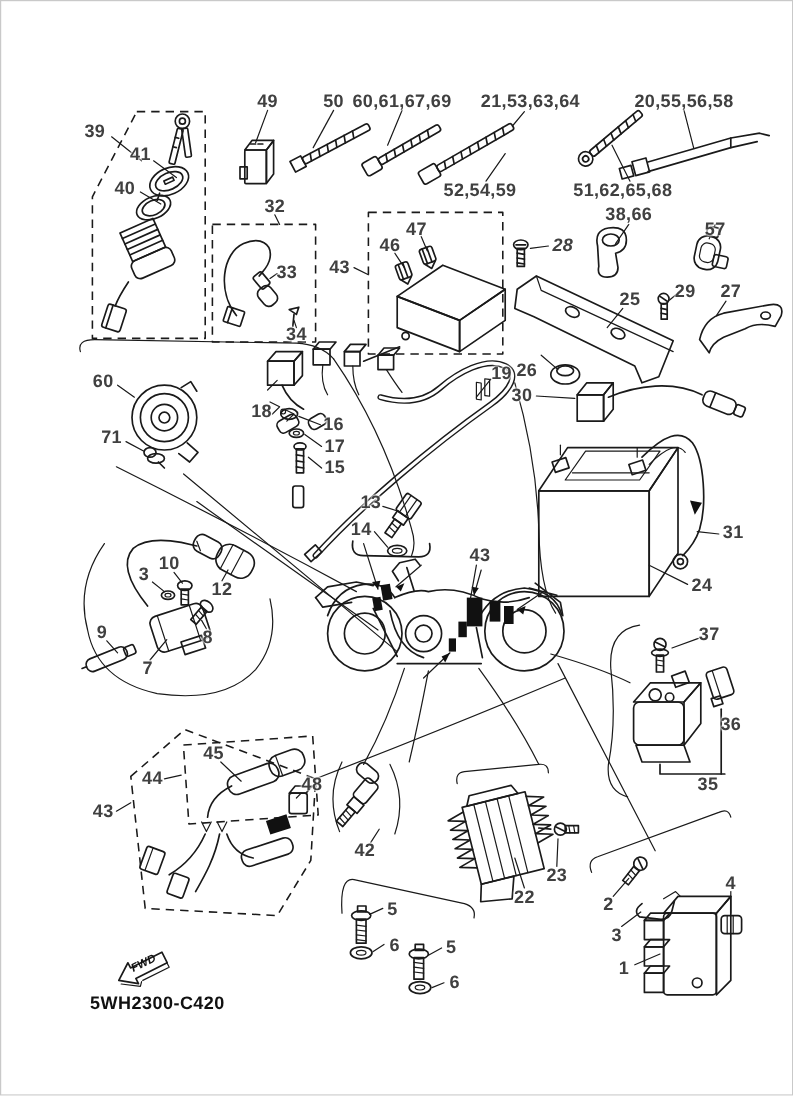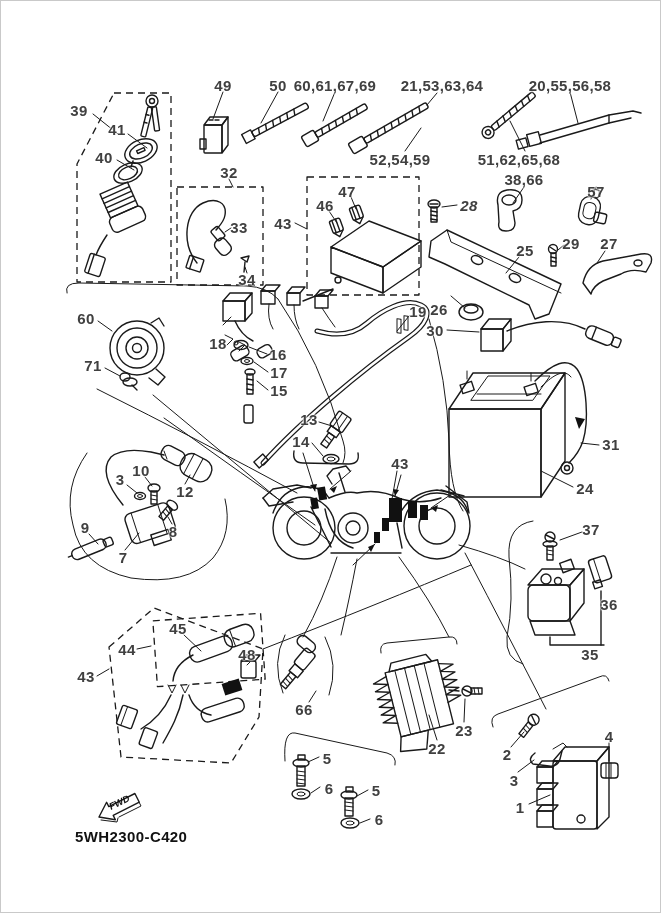--- a/index.html
+++ b/index.html
@@ -662,23 +662,23 @@
       <span class="callout" style="left: 119px; top: 478px;">3</span>
       <span class="callout" style="left: 184px; top: 490px;">12</span>
       <span class="callout" style="left: 84px; top: 526px;">9</span>
       <span class="callout" style="left: 172px; top: 530px;">8</span>
       <span class="callout" style="left: 122px; top: 556px;">7</span>
       <span class="callout" style="left: 590px; top: 528px;">37</span>
       <span class="callout" style="left: 608px; top: 603px;">36</span>
       <span class="callout" style="left: 589px; top: 653px;">35</span>
       <span class="callout" style="left: 126px; top: 648px;">44</span>
       <span class="callout" style="left: 177px; top: 627px;">45</span>
-      <span class="callout" style="left: 246px; top: 653px;">48</span>
+      <span class="callout" style="left: 259px; top: 653px;">48</span>
       <span class="callout" style="left: 85px; top: 675px;">43</span>
-      <span class="callout" style="left: 303px; top: 708px;">66</span>
+      <span class="callout" style="left: 303px; top: 708px;">42</span>
       <span class="callout" style="left: 436px; top: 747px;">22</span>
       <span class="callout" style="left: 463px; top: 729px;">23</span>
       <span class="callout" style="left: 326px; top: 757px;">5</span>
       <span class="callout" style="left: 328px; top: 787px;">6</span>
       <span class="callout" style="left: 375px; top: 789px;">5</span>
       <span class="callout" style="left: 378px; top: 818px;">6</span>
       <span class="callout" style="left: 506px; top: 753px;">2</span>
       <span class="callout" style="left: 513px; top: 779px;">3</span>
       <span class="callout" style="left: 519px; top: 806px;">1</span>
       <span class="callout" style="left: 608px; top: 735px;">4</span>

